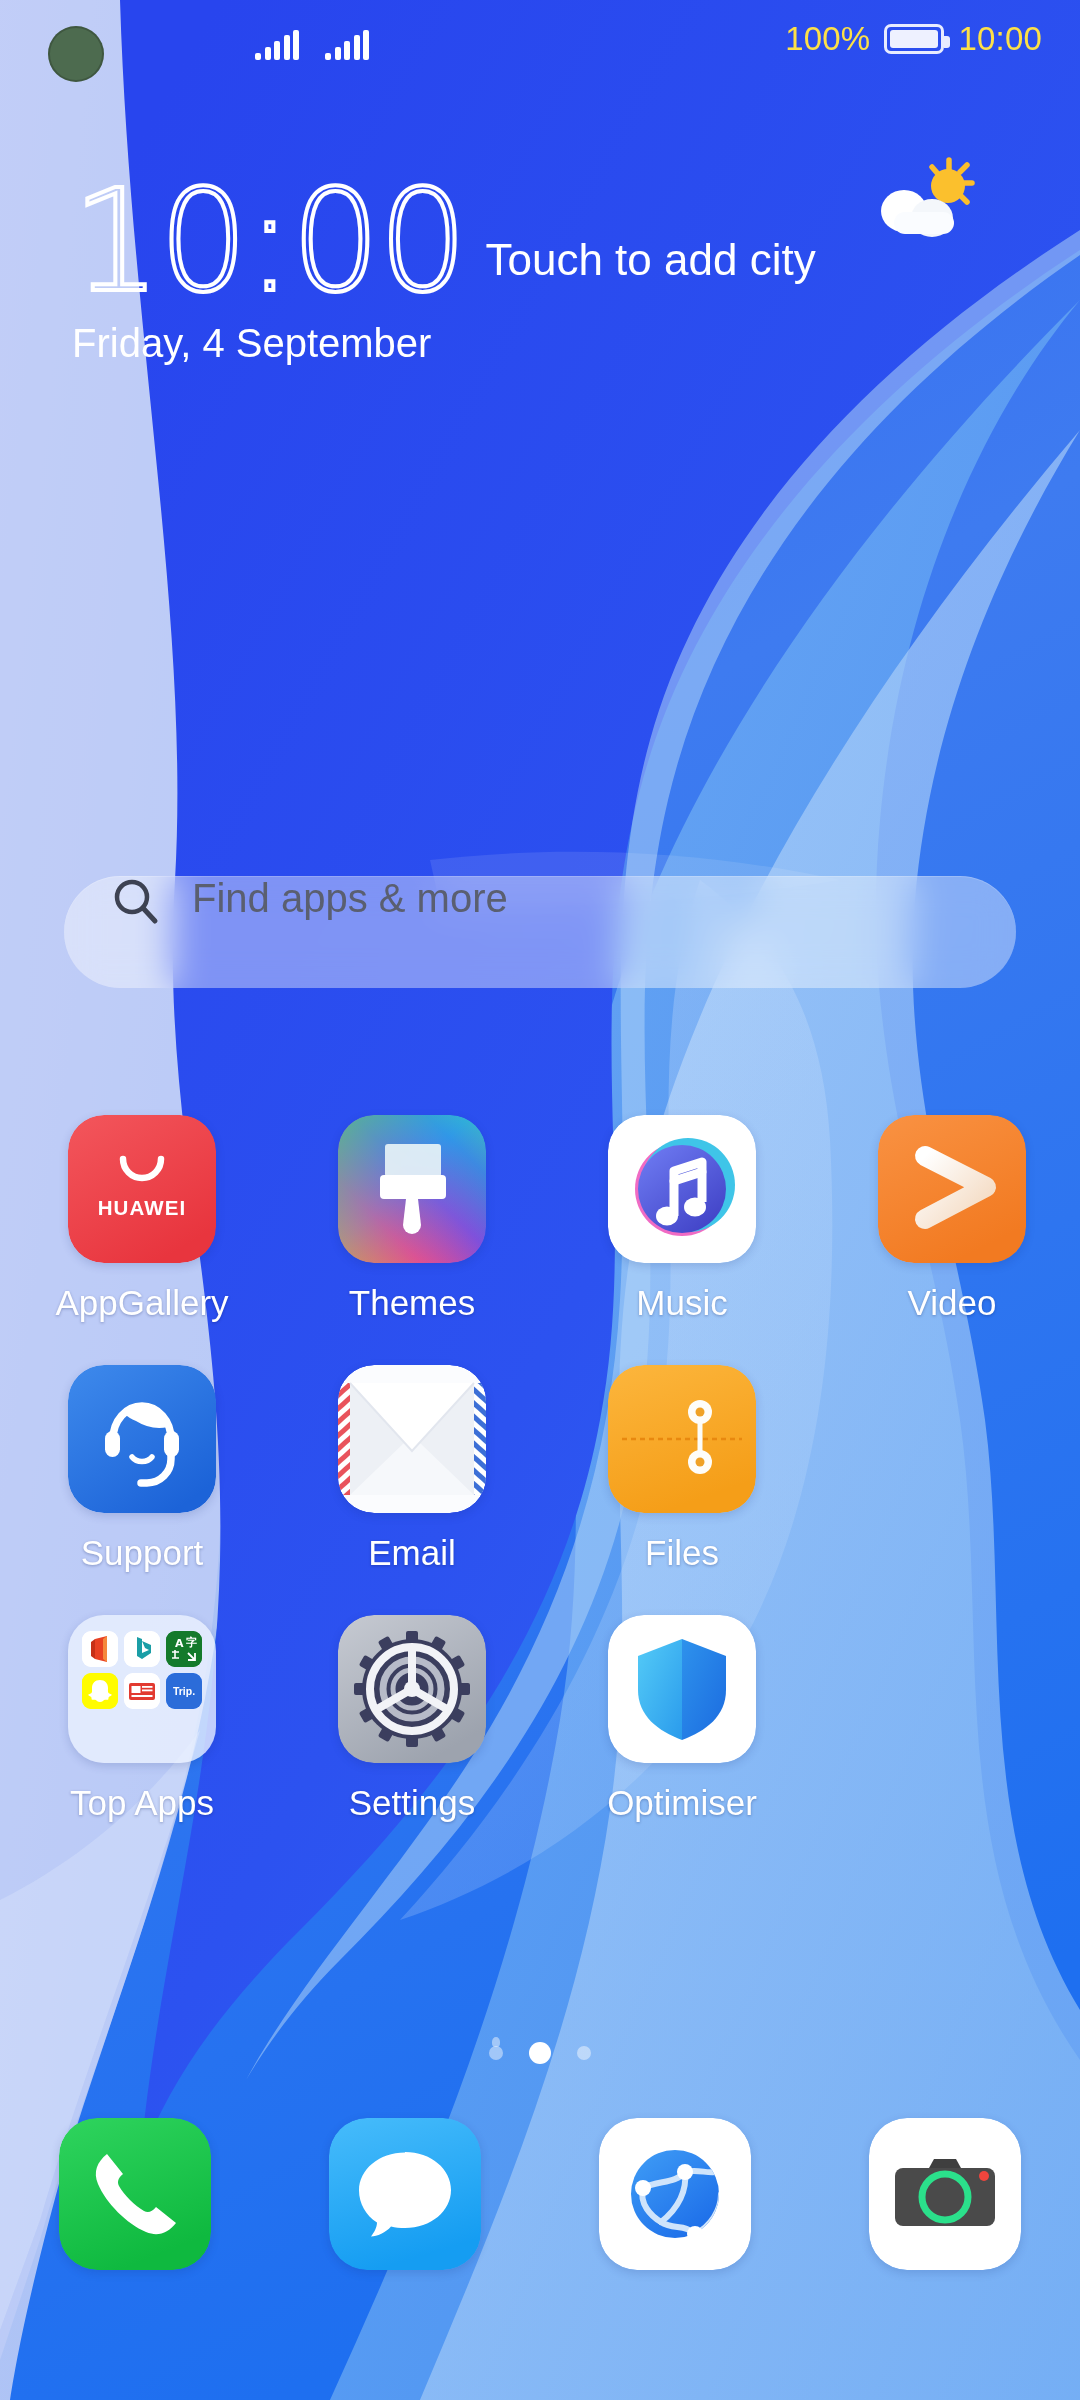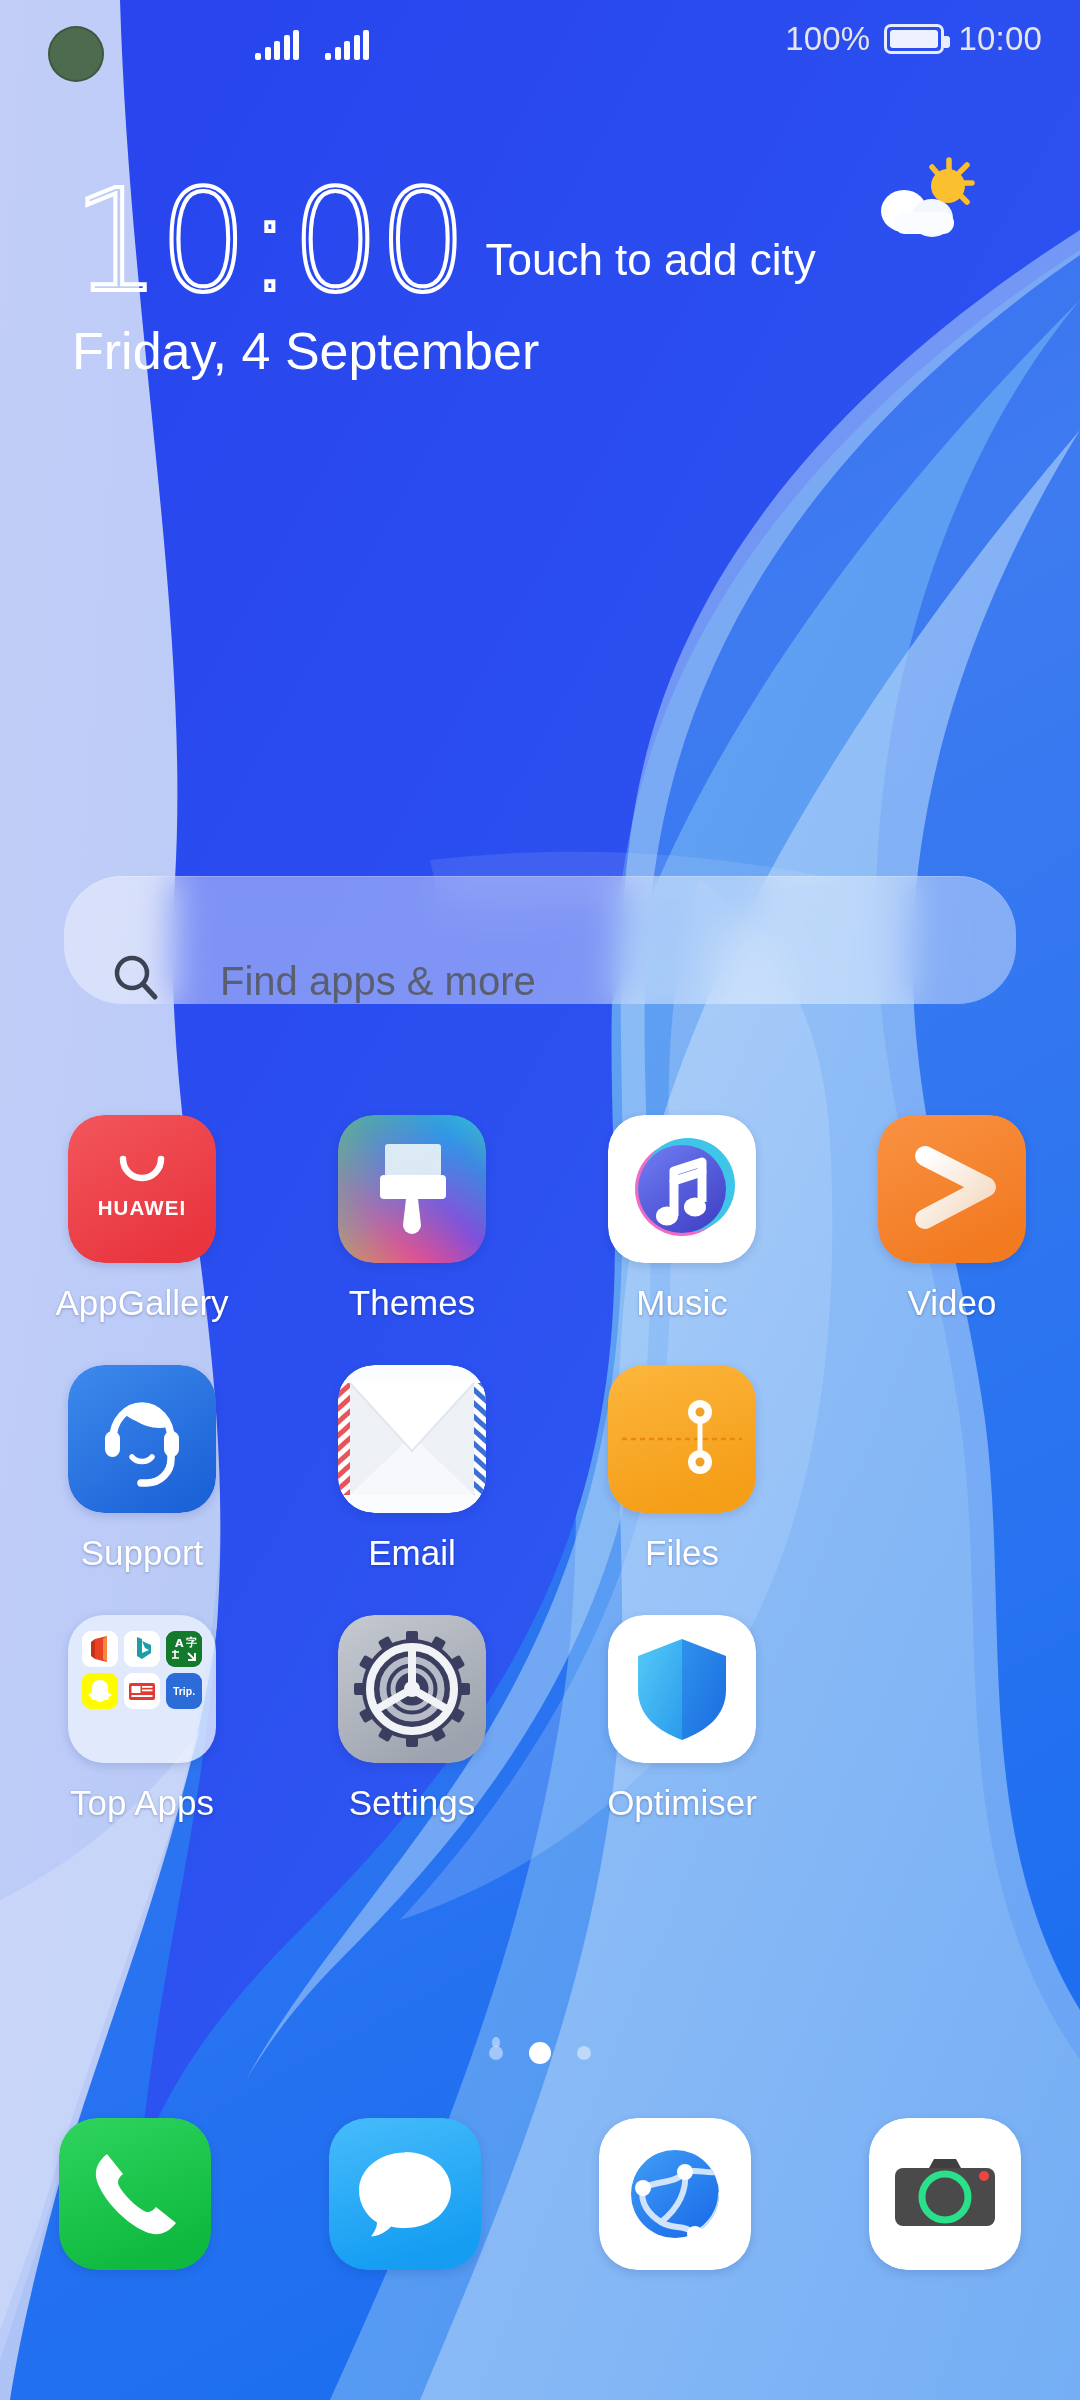--- a/index.html
+++ b/index.html
@@ -19,21 +19,21 @@
 
   
   .wp { position:absolute; inset:0; overflow:hidden; }
   .wp svg { position:absolute; inset:0; width:1080px; height:2400px; display:block; }
 
   
   #statusbar {
     position:absolute; top:0; left:0; width:1080px; height:88px;
     display:flex; align-items:center;
     z-index:40;
-    color:#e5e5e5;
+    color:#fde047;
   }
   #punchhole {
     position:absolute; left:48px; top:26px;
     width:56px; height:56px; border-radius:50%;
     background:#4d6b4f;
     box-shadow:0 0 0 2px rgba(0,0,0,.18) inset;
   }
   .sb-left-icons {
     position:absolute; left:255px; top:30px;
     display:flex; gap:26px; align-items:flex-end;
@@ -76,40 +76,39 @@
     -webkit-text-stroke:4px #ffffff;
     text-shadow:none;
     font-family:"DejaVu Sans", sans-serif;
   }
   #clock-city {
     font-size:44px; font-weight:400;
     margin-left:20px; margin-bottom:22px;
     white-space:nowrap;
   }
   #clock-date {
-    font-size:52px; font-weight:400;
+    font-size:40px; font-weight:400;
     margin-top:14px;
   }
   #weather-icon {
     position:absolute; right:32px; top:-22px;
     width:110px; height:100px;
   }
 
   
   #searchbar {
     position:absolute; left:64px; top:876px;
-    width:952px; height:128px;
+    width:952px; height:112px;
     border-radius:58px;
     background:rgba(255,255,255,.40);
     backdrop-filter:blur(18px);
-    display:flex; align-items:flex-end;
+    display:flex; align-items:flex-start;
     padding-left:46px;
     z-index:30;
     box-shadow:0 1px 0 rgba(255,255,255,.18) inset;
-    gap:28px;
   }
   #search-placeholder {
     font-size:40px; color:#5a5f70; font-weight:400;
     margin-left:30px;
   }
 
   
   #grid {
     position:absolute; left:7px; top:1115px; width:1080px;
     z-index:25;

